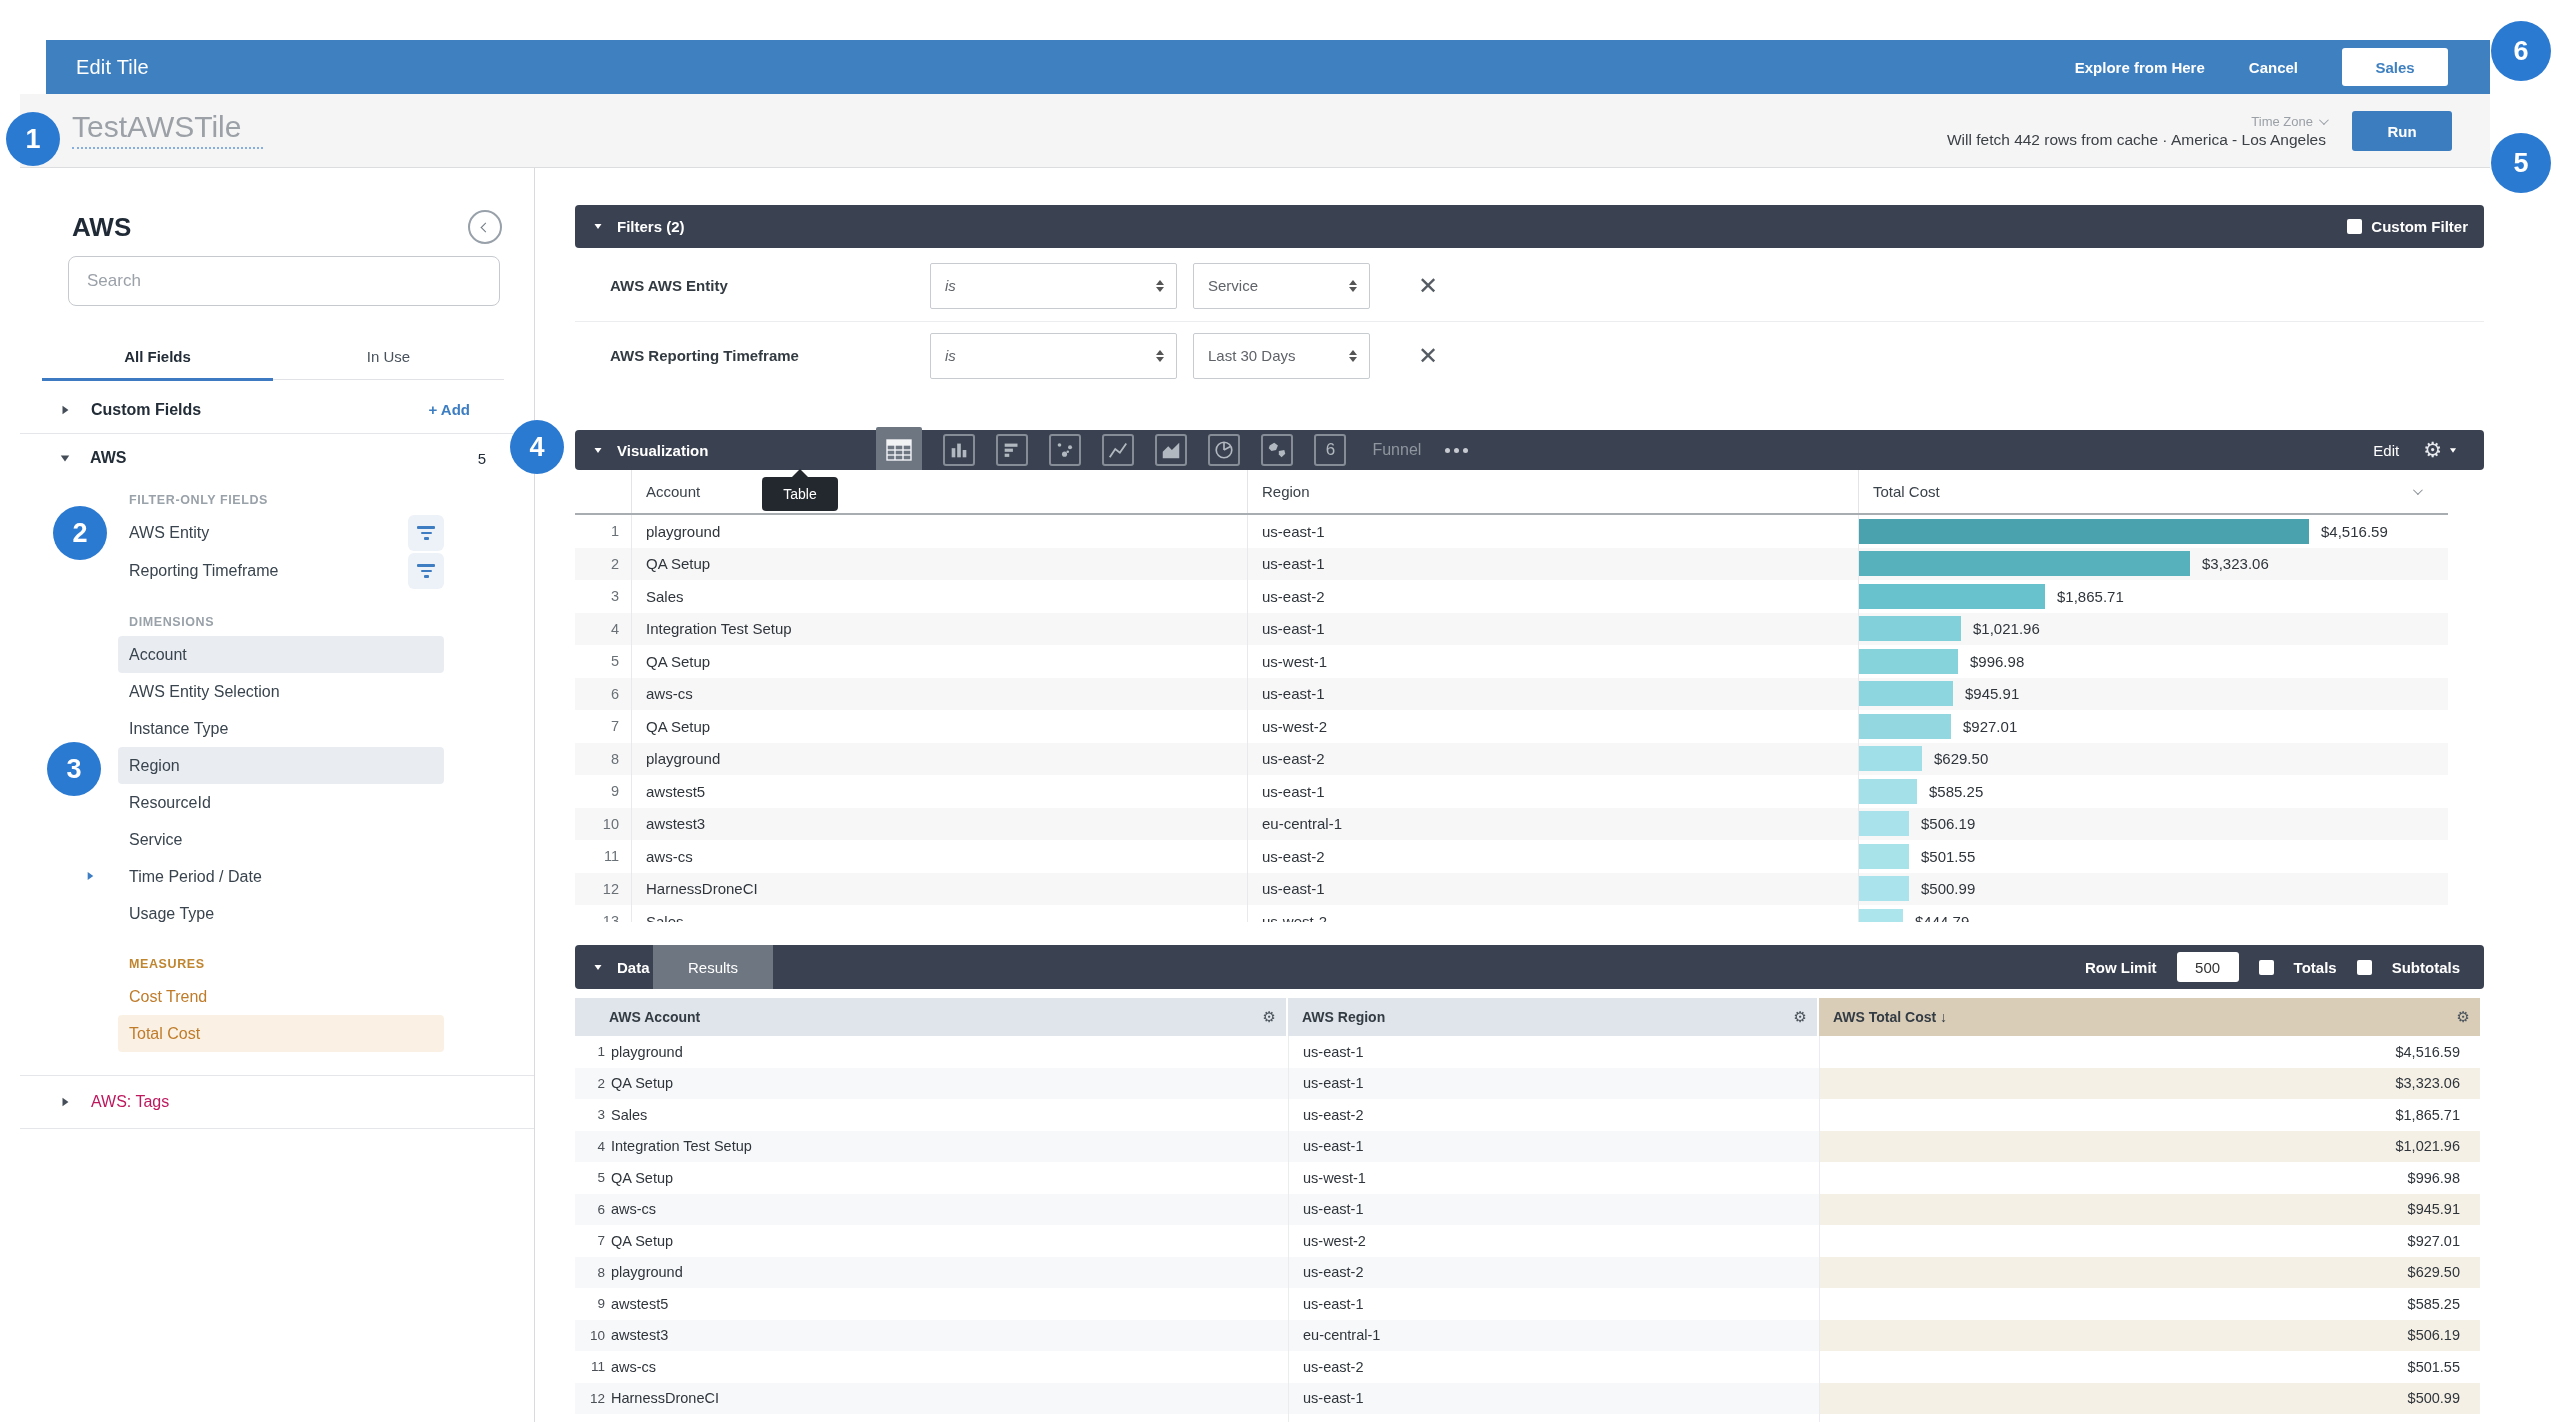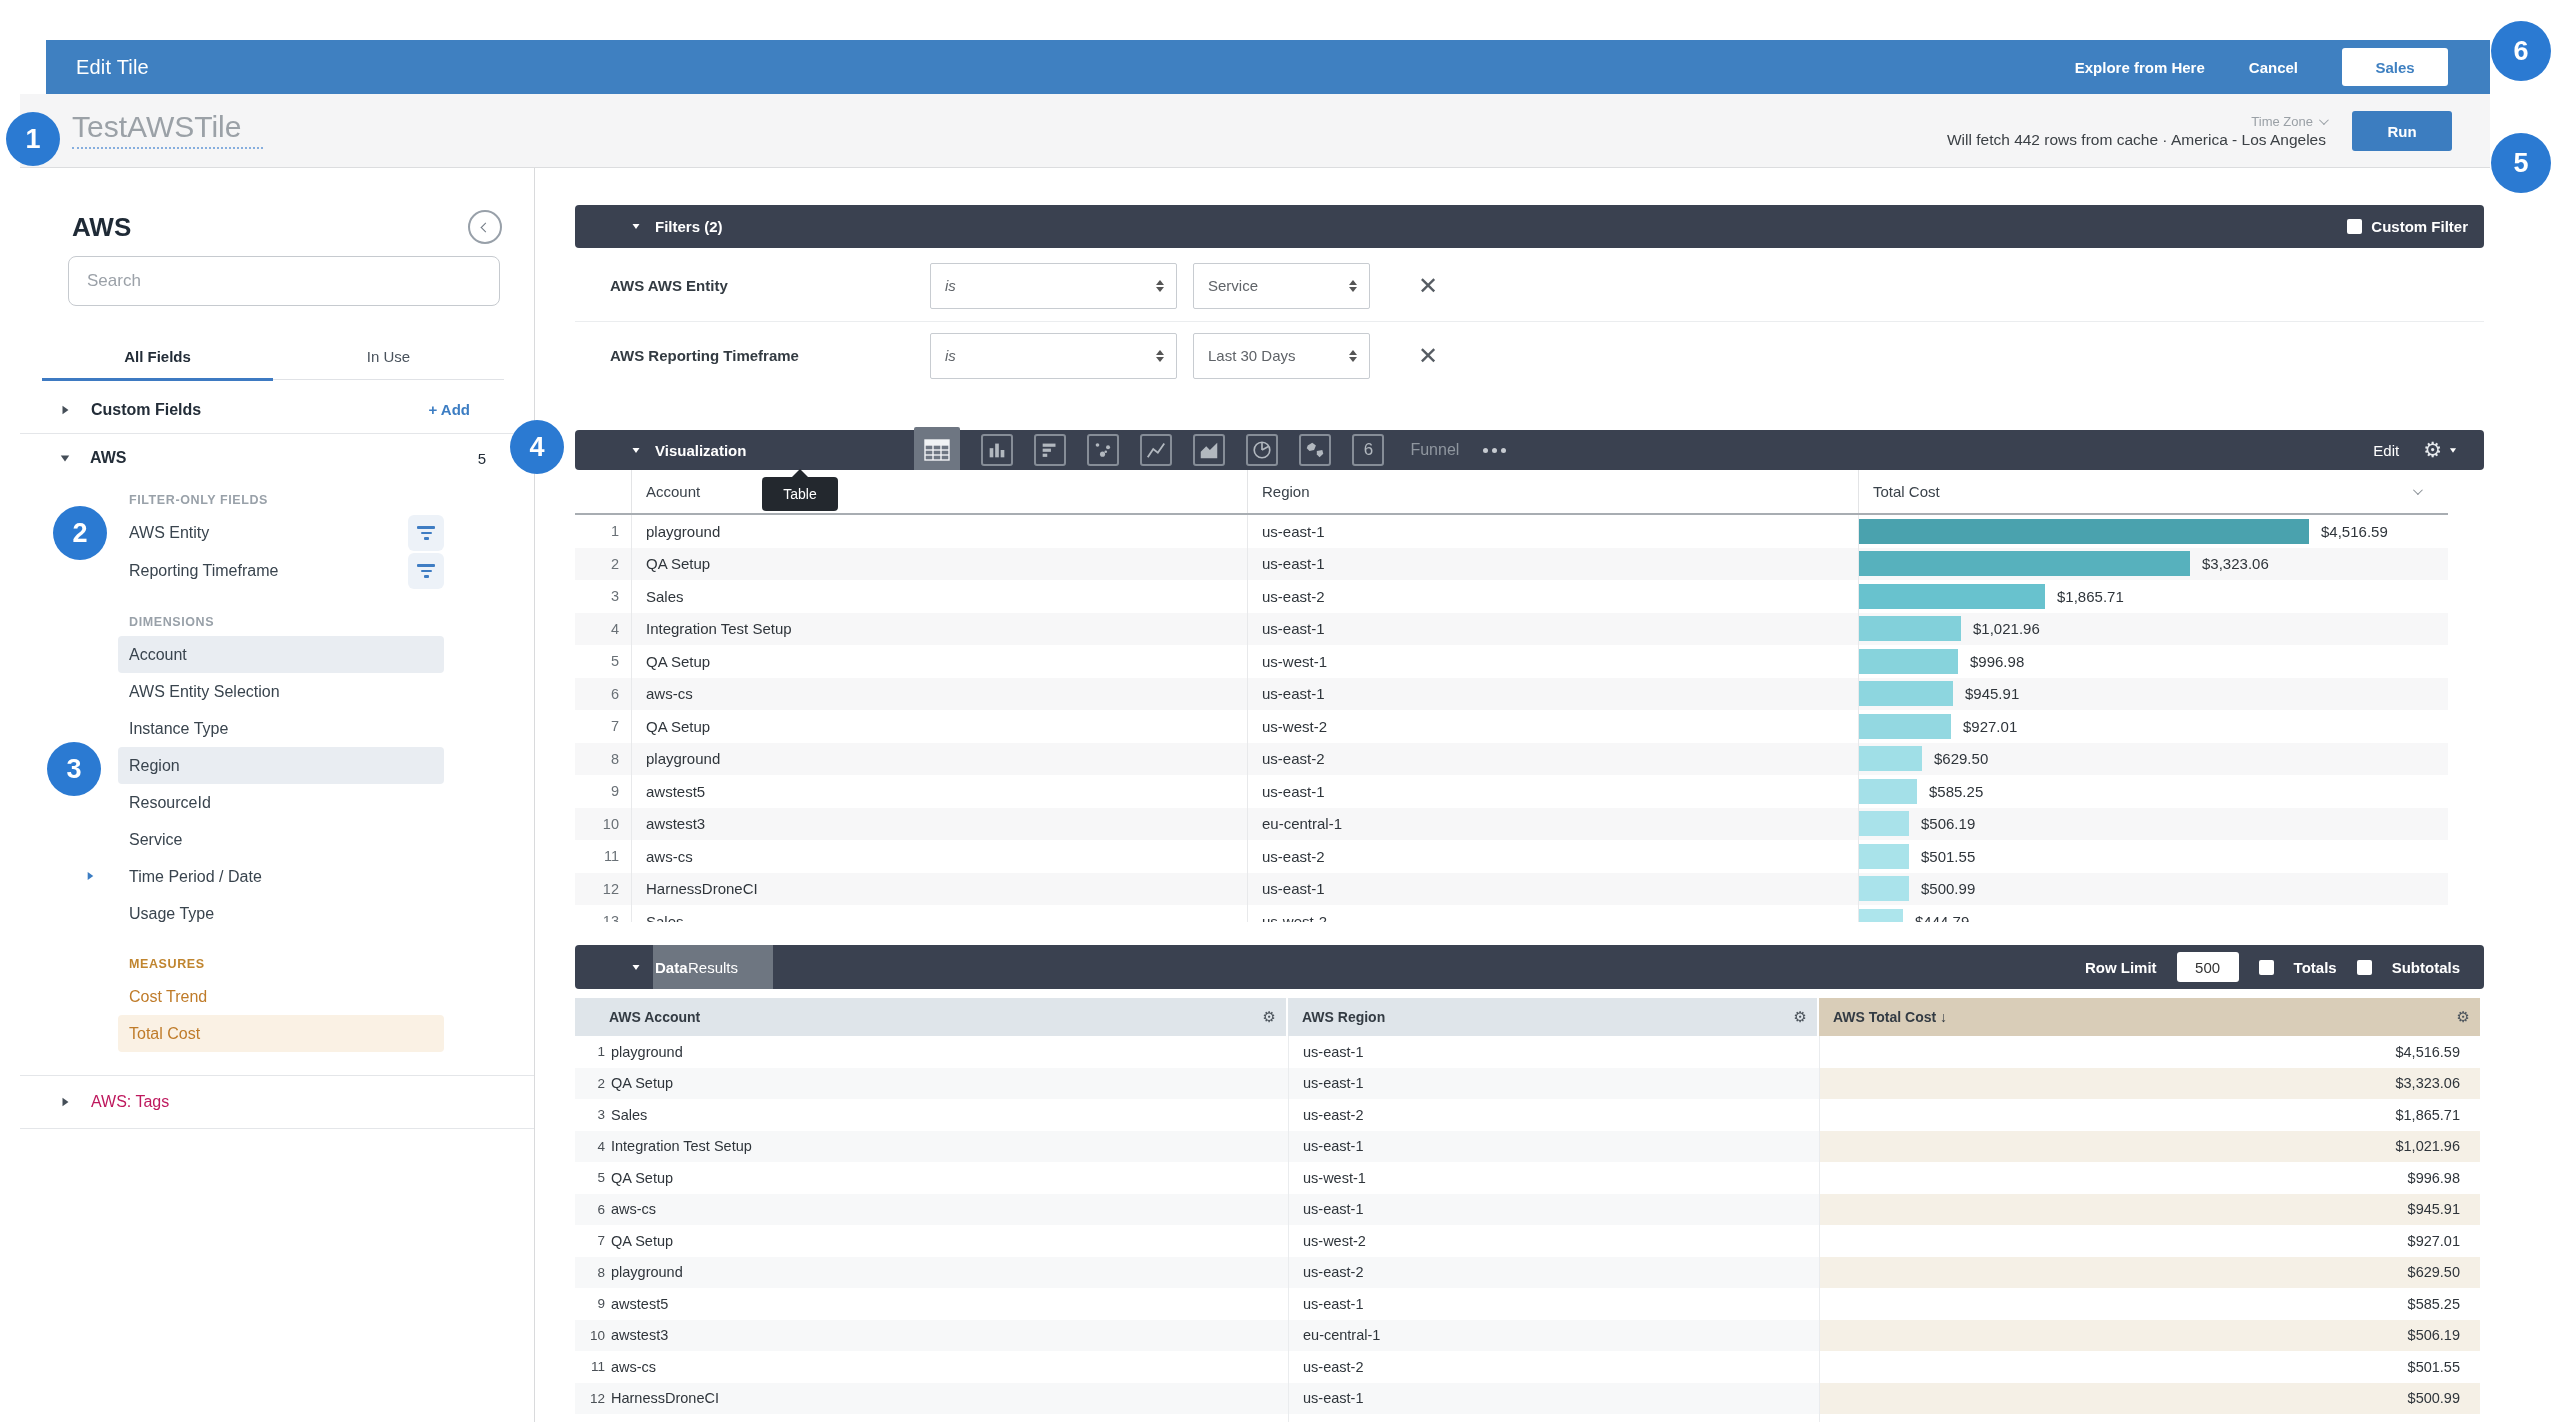--- a/index.html
+++ b/index.html
@@ -80,21 +80,21 @@
     gap:3px; cursor:pointer; }
   .filterbtn i { display:block; height:2.5px; background:#3f7dc3; border-radius:1px; }
   .filterbtn i:nth-child(1){width:18px;} .filterbtn i:nth-child(2){width:11px;} .filterbtn i:nth-child(3){width:5px;}
   .sb-div { position:absolute; left:0; width:514px; height:1px; background:#e4e6e9; }
   #sb-tags { position:absolute; left:0; top:912px; width:514px; height:44px; display:flex; align-items:center; }
   #sb-tags .tri-r { margin-left:42px; transform:scale(.85); }
   #sb-tags .lab { font-size:16px; font-weight:400; color:#be185d; margin-left:22px; }
 
   
   .darkbar { position:absolute; left:575px; width:1909px; background:#3a4150; border-radius:4px;
-    display:flex; align-items:center; color:#fff;padding-left:38px; }
+    display:flex; align-items:center; color:#fff; }
   .darkbar .hdr { display:flex; align-items:center; gap:14px; margin-left:18px; }
   .darkbar .hdr .tri-d { transform:scale(.7); }
   .darkbar .hlab { font-size:15px; font-weight:700; color:#fff; }
   .cbx { width:15px; height:15px; background:#fff; border-radius:2px; display:inline-block; cursor:pointer; }
   .cblab { font-size:15px; font-weight:700; color:#fff; }
 
   
   #filtersbar { top:205px; height:43px; }
   #filtersbar .rgt { margin-left:auto; margin-right:16px; display:flex; align-items:center; gap:9px; }
   #filter-rows { position:absolute; left:575px; top:252px; width:1909px; }

